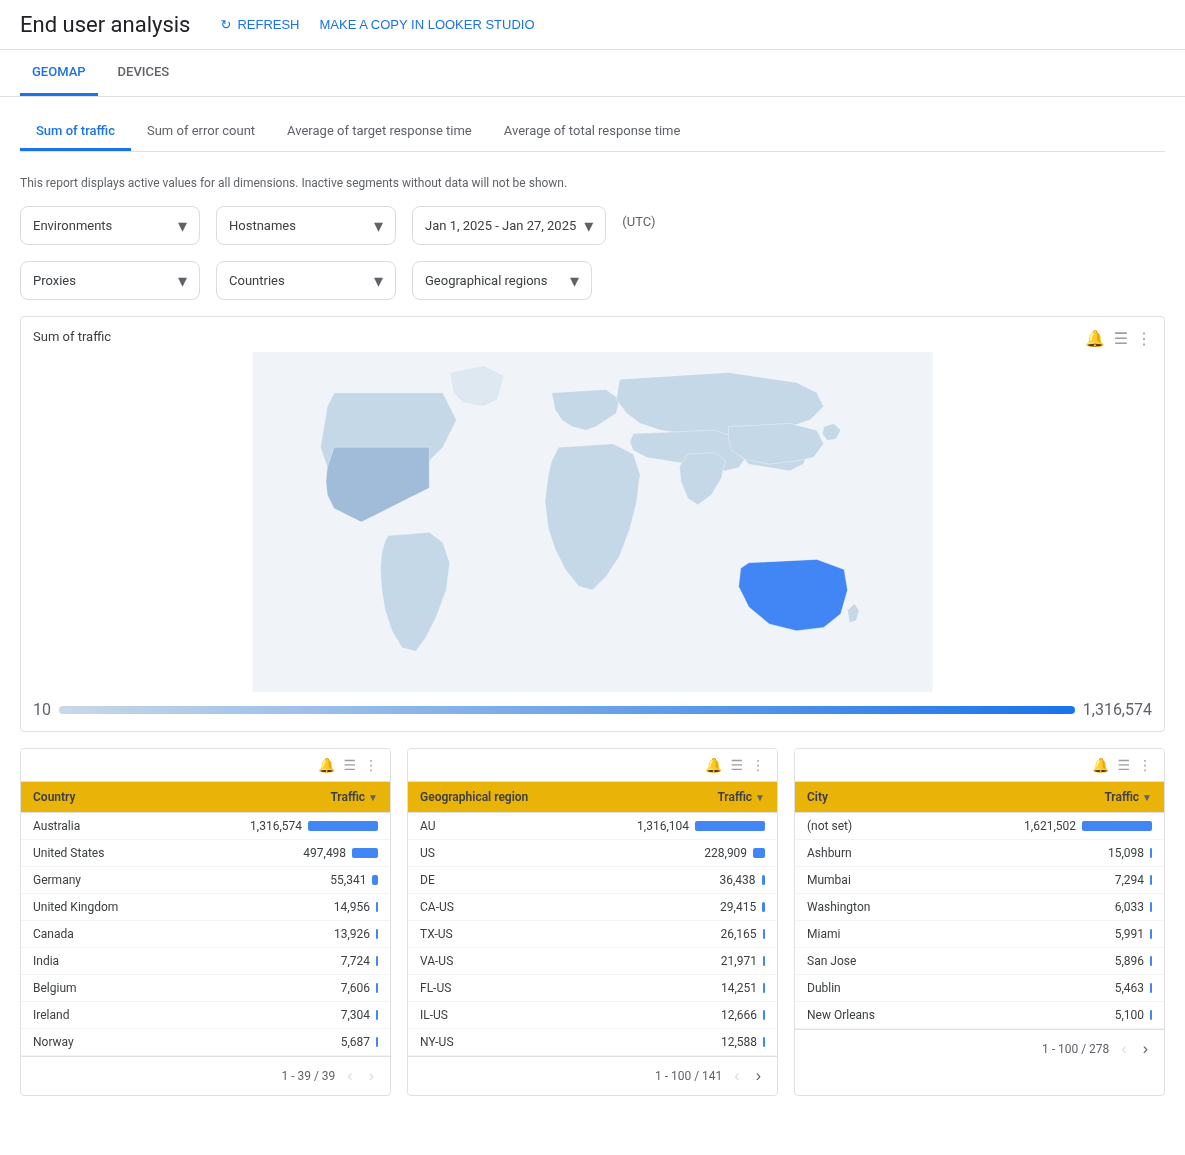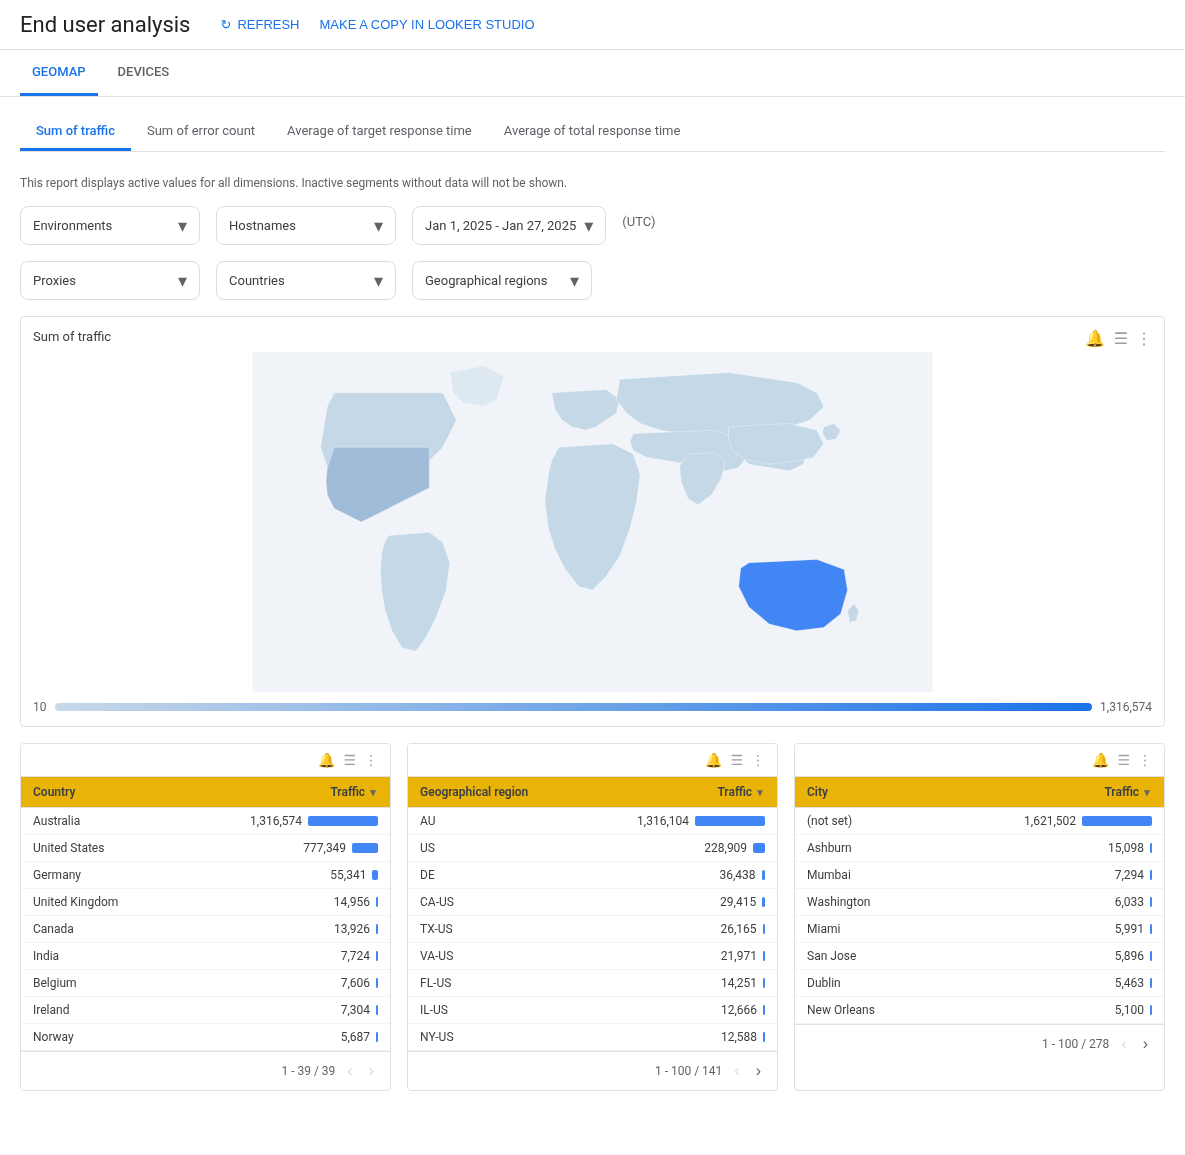--- a/index.html
+++ b/index.html
@@ -31,21 +31,21 @@
     .filter-row { display: flex; gap: 16px; margin-bottom: 16px; flex-wrap: wrap; }
     .filter-select { display: flex; align-items: center; justify-content: space-between; border: 1px solid #dadce0; border-radius: 8px; padding: 8px 12px; min-width: 180px; cursor: pointer; font-size: 13px; color: #3c4043; background: #fff; }
     .dropdown-arrow { color: #5f6368; font-size: 18px; margin-left: 8px; }
 
     
     .map-section { position: relative; border: 1px solid #e0e0e0; border-radius: 4px; padding: 12px; margin-bottom: 16px; }
     .map-title { font-size: 13px; color: #3c4043; margin-bottom: 8px; }
     .map-actions { position: absolute; top: 12px; right: 12px; display: flex; gap: 8px; align-items: center; }
     .map-action-icon { color: #9aa0a6; cursor: pointer; font-size: 16px; }
     .map-container { width: 100%; height: 340px; position: relative; overflow: hidden; }
-    .map-scale { display: flex; align-items: center; gap: 8px; font-size: 12px; color: #5f6368; margin-top: 8px; }
+    .map-scale { display: flex; align-items: center; gap: 8px; font-size: 16px; color: #5f6368; margin-top: 8px; }
     .scale-bar { flex: 1; height: 8px; background: linear-gradient(to right, #c8d8e8, #1a73e8); border-radius: 4px; }
 
     
     .world-map { width: 100%; height: 100%; }
 
     
     .tables-row { display: flex; gap: 16px; }
     .table-card { flex: 1; border: 1px solid #e0e0e0; border-radius: 4px; overflow: hidden; min-width: 0; }
     .table-header-row { display: flex; justify-content: flex-end; align-items: center; gap: 8px; padding: 8px 12px; border-bottom: 1px solid #e0e0e0; background: #fff; }
     .table-icon { color: #9aa0a6; font-size: 14px; cursor: pointer; }
@@ -194,21 +194,21 @@
                 <div class="bar-cell">
                   <span>1,316,574</span>
                   <div class="bar" style="width: 70px;"></div>
                 </div>
               </td>
             </tr>
             <tr>
               <td>United States</td>
               <td class="right">
                 <div class="bar-cell">
-                  <span>777,349</span>
+                  <span>497,498</span>
                   <div class="bar" style="width: 25.9px;"></div>
                 </div>
               </td>
             </tr>
             <tr>
               <td>Germany</td>
               <td class="right">
                 <div class="bar-cell">
                   <span>55,341</span>
                   <div class="bar" style="width: 5.6px;"></div>

